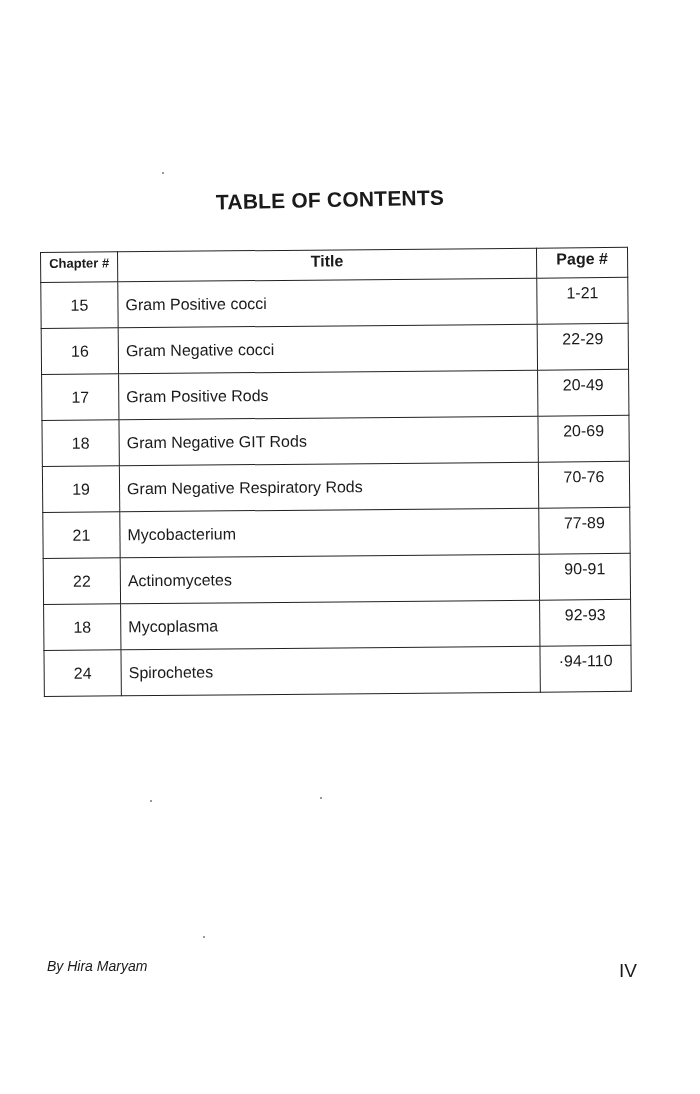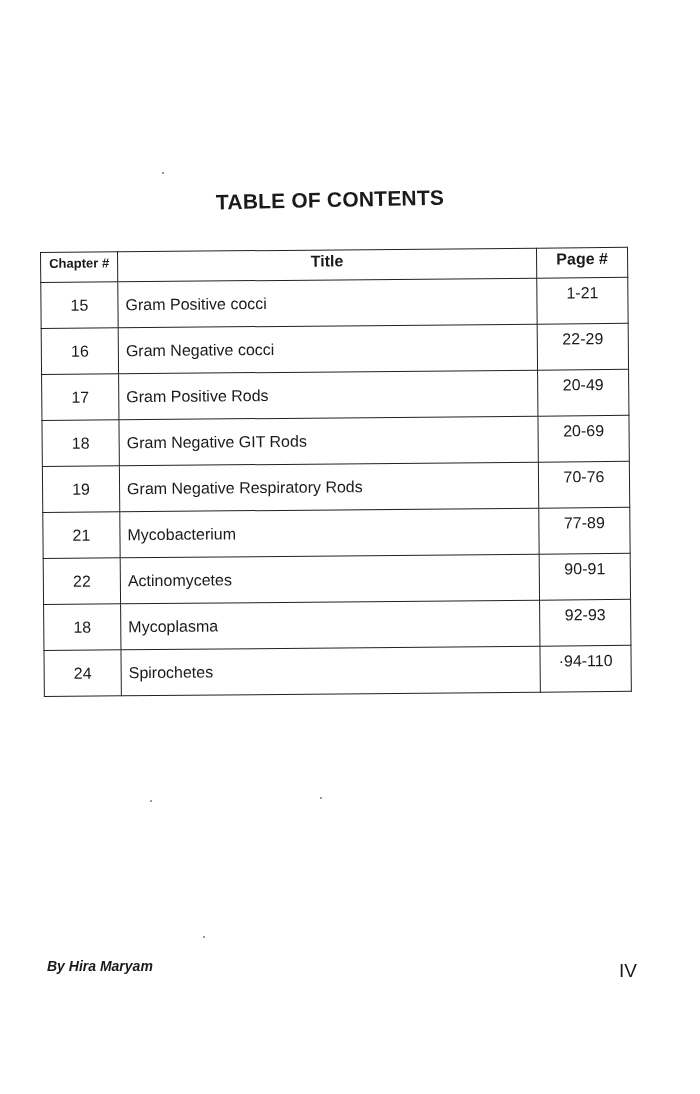--- a/index.html
+++ b/index.html
@@ -21,21 +21,21 @@
       border: 1.5px solid #222; font-size: 16px; font-weight: normal; height: 39px; padding: 0;
     }
     .toc th { font-weight: bold; height: 27px; vertical-align: top; padding-top: 2px; }
     .toc th.chap { font-size: 13px; line-height: 17px; }
     .col-chap { width: 77px; }
     .col-page { width: 91px; }
     .c-chap { text-align: center; margin-left: 16px; }
     .c-title { text-align: left; padding-left: 7px !important; }
     .c-page { text-align: center; vertical-align: top; padding-top: 6px !important; }
     .footer-author {
-      position: absolute; left: 47px; top: 958px; font-style: italic; font-weight: bold; font-size: 14px;
+      position: absolute; left: 47px; top: 958px; font-style: italic; font-weight: normal; font-size: 14px;
     }
     .footer-page {
       position: absolute; left: 619px; top: 960px; font-size: 19px;
     }
     .speck { position: absolute; width: 2px; height: 2px; background: #777; border-radius: 50%; }
   </style>
 </head>
 <body>
 
 <div class="title">TABLE OF CONTENTS</div>

